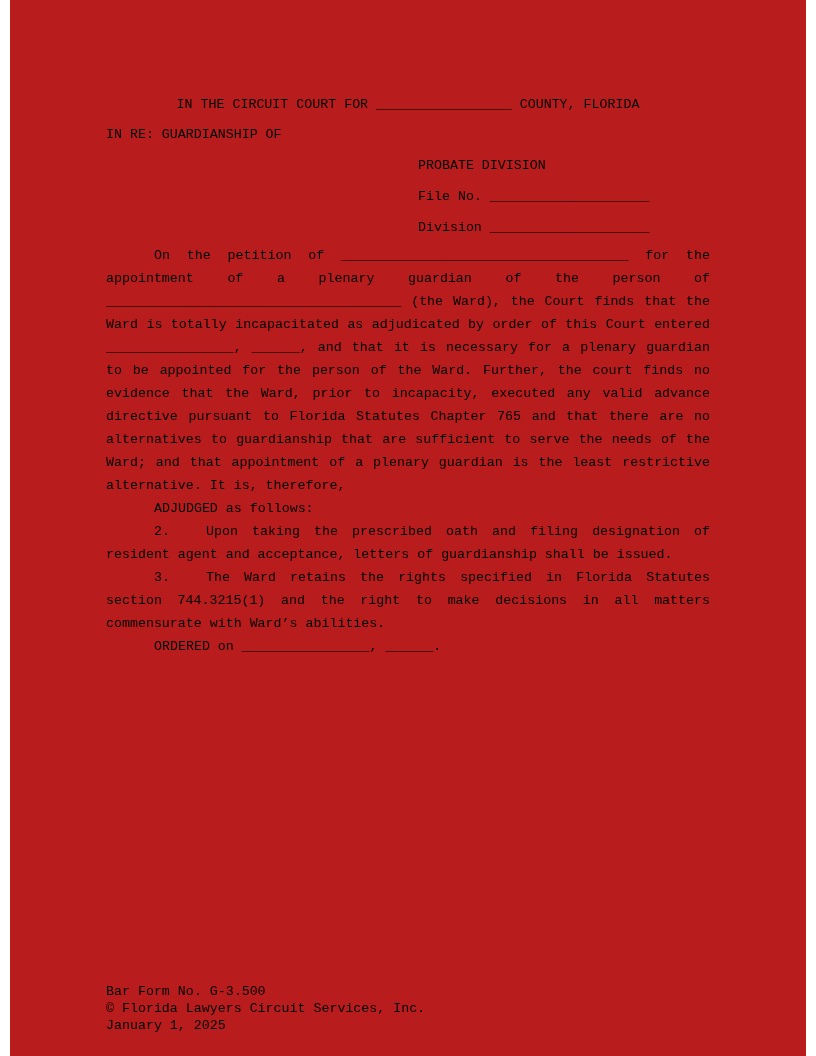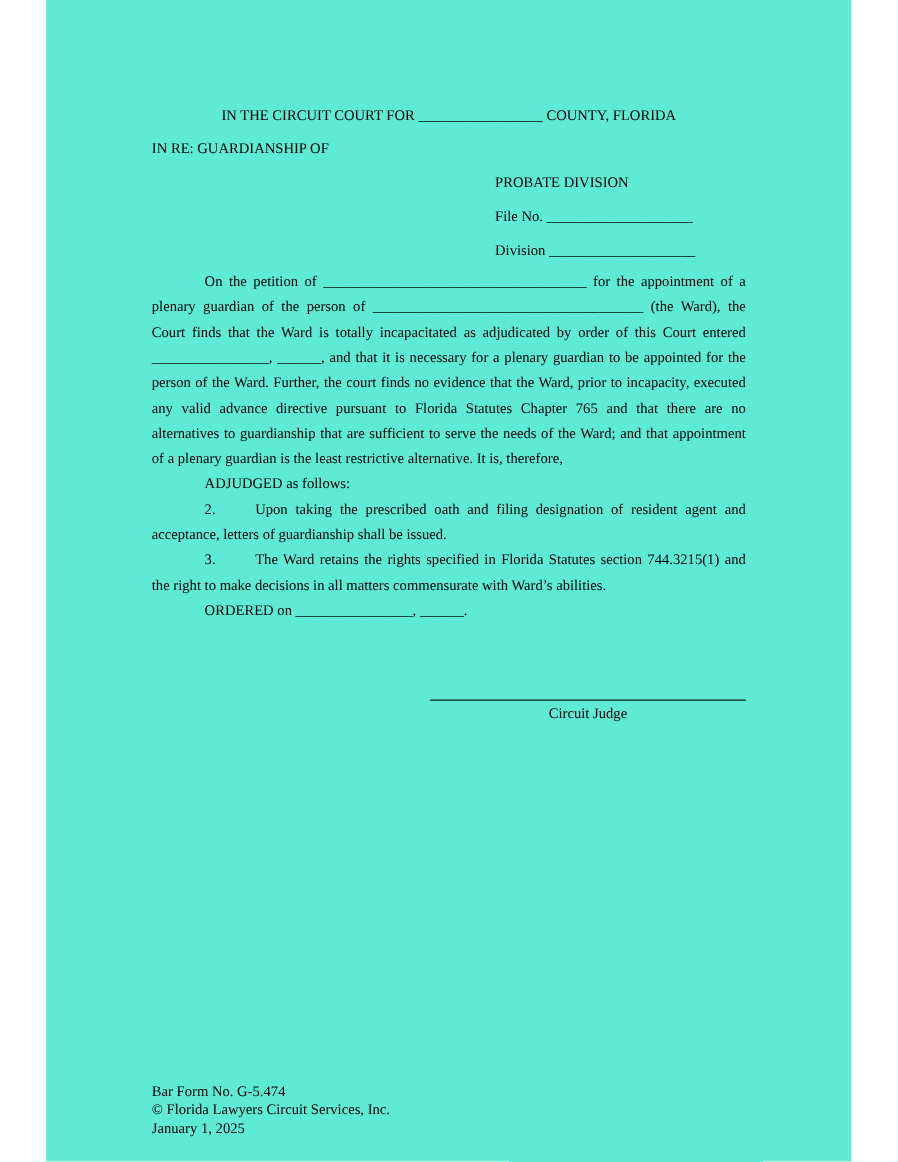--- a/index.html
+++ b/index.html
@@ -1,24 +1,24 @@
 <!DOCTYPE html>
 <html><head>
 <meta charset="utf-8">
 <style>
   * { margin: 0; padding: 0; box-sizing: border-box; }
   html, body { background: #ffffff; }
   .page {
-    width: 732px;
+    width: 796px;
     height: 1056px;
     margin: 0 auto;
     position: relative;
-    background: #5eead4;
+    background: #b91c1c;
     color: #000000;
-    font-family: Liberation Serif, serif;
+    font-family: Liberation Mono, monospace;
     font-size: 13.3px;
     line-height: 16px;
     padding: 97px 96px 0 96px;
   }
   .court-header { text-align: center; }
   .in-re { margin-top: 14px; }
   .division-block { margin-left: 312px; }
   .division-block p { margin-top: 15px; }
   .order-title { margin-top: 61px; text-align: center; }
   .body-text { margin-top: 8px; line-height: 23px; }
@@ -54,24 +54,20 @@
 
 
     <p class="indent just"><span>2.</span><span class="tab"></span><span>Upon taking the prescribed oath and filing designation of resident agent and acceptance, letters of guardianship shall be issued.</span></p>
 
     <p class="indent just"><span>3.</span><span class="tab"></span><span>The Ward retains the rights specified in Florida Statutes section 744.3215(1) and the right to make decisions in all matters commensurate with Ward’s abilities.</span></p>
 
     <p class="indent">ORDERED on ________________, ______.</p>
 
   </div>
 
-  <div class="signature">
-    <div class="sig-line"></div>
-    <p class="sig-label">Circuit Judge</p>
-  </div>
 
   <div class="footer">
-    <p>Bar Form No. G-5.474</p>
+    <p>Bar Form No. G-3.500</p>
     <p>© Florida Lawyers Circuit Services, Inc.</p>
     <p>January 1, 2025</p>
   </div>
 
 </div>
 
 </body></html>

